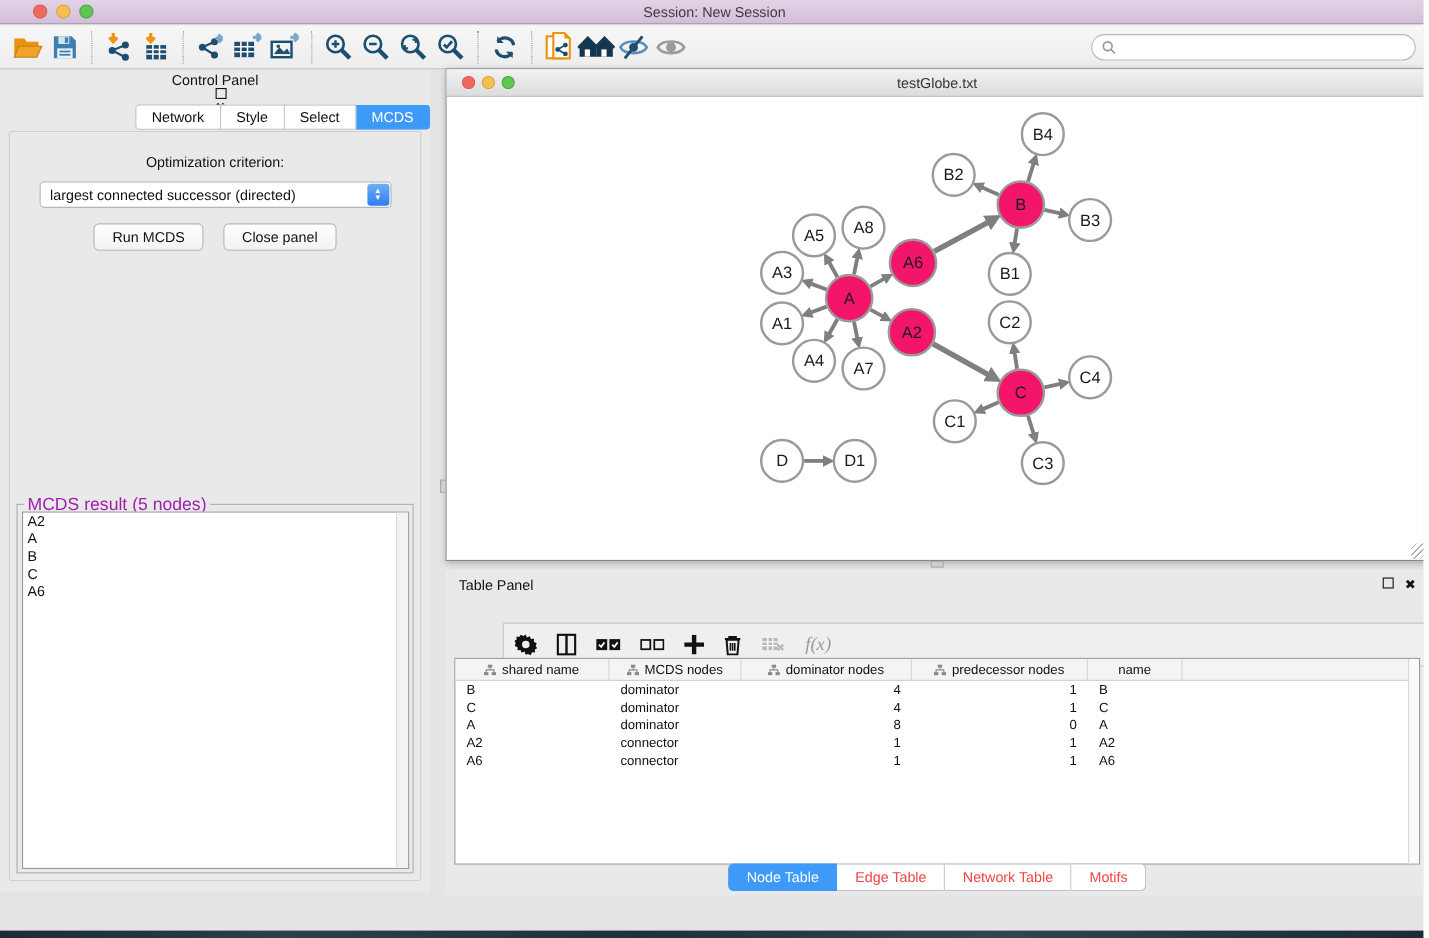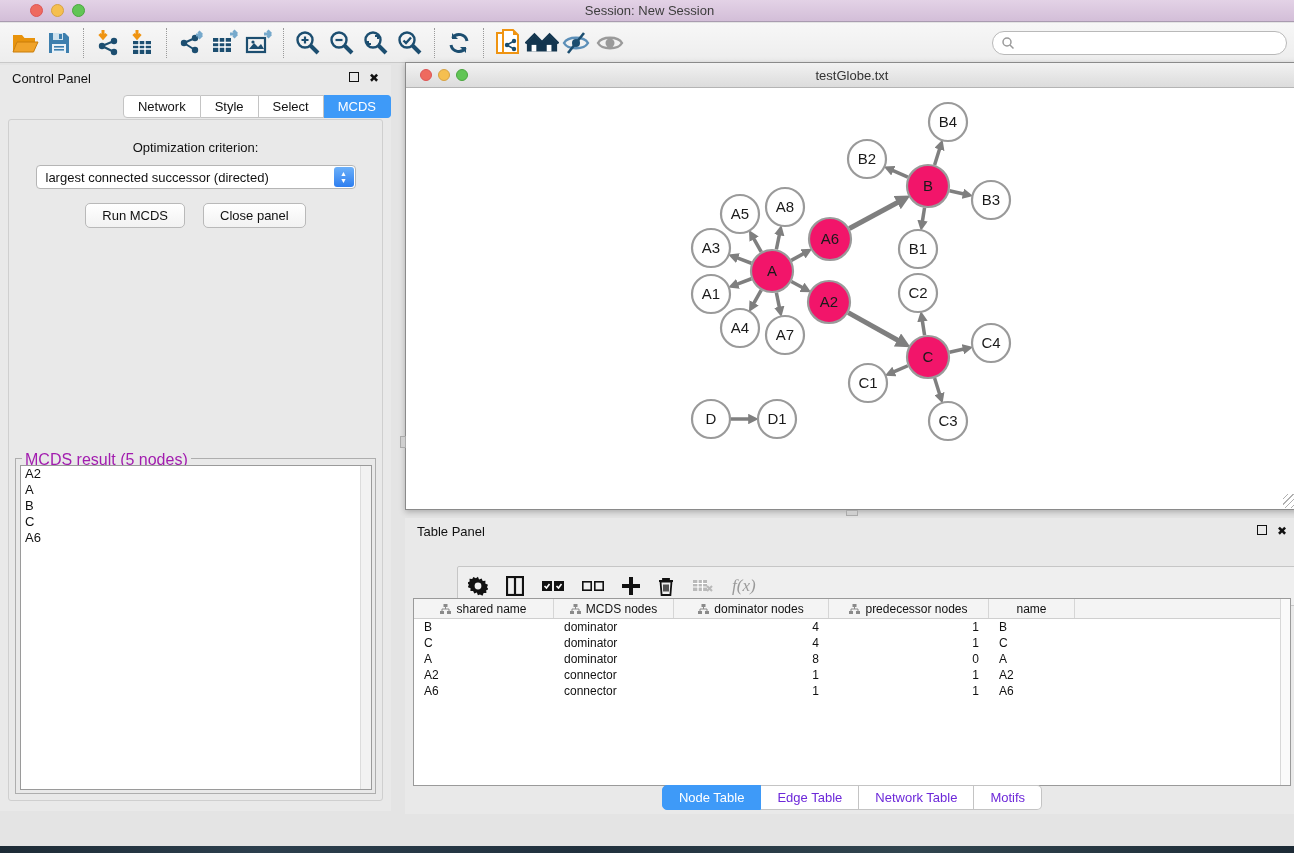--- a/index.html
+++ b/index.html
@@ -24,21 +24,21 @@
   .tbtn { width:34px; height:32px; display:flex; align-items:center; justify-content:center; }
   .tsep { width:1px; height:30px; border-left:1px dotted #9a9a9a; margin:0 7px; }
   .searchbox { position:absolute; right:12px; top:8px; width:295px; height:24px;
     background:#fff; border:1px solid #b9b9b9; border-radius:12px;
     display:flex; align-items:center; padding-left:8px; }
   .searchbox input { border:none; outline:none; flex:1; font-size:12px; height:18px;
     background:transparent; font-family:"Liberation Sans",sans-serif; }
 
   
   .control-panel { position:absolute; left:0; top:65px; width:391px; height:746px; background:#e9e9e9; }
-  .panel-head { height:26px; display:flex; align-items:center; padding:0 12px; }
+  .panel-head { height:26px; display:flex; align-items:center; padding:0 12px;flex-direction:column; }
   .panel-head .ptitle { font-size:13px; color:#111; flex:1; }
   .winbtn { font-size:12px; color:#111; margin-left:10px; line-height:12px; }
   .sqbtn { width:10px; height:10px; border:1.5px solid #111; display:inline-block; }
   .cp-tabs { display:flex; justify-content:flex-end; margin-top:4px; }
   .cp-tab { font-size:13px; padding:3px 14px; background:#fff; border:1px solid #c4c4c4;
     border-left:none; color:#111; }
   .cp-tab:first-child { border-left:1px solid #c4c4c4; border-radius:4px 0 0 4px; }
   .cp-tab:last-child { border-radius:0 4px 4px 0; }
   .cp-tab.active { background:#3e9af8; border-color:#3e9af8; color:#fff; }
   .cp-body { position:absolute; left:8px; top:54px; width:375px; height:682px;
@@ -93,21 +93,21 @@
   .th { display:flex; align-items:center; justify-content:center; gap:5px; font-size:12px;
     color:#111; border-right:1px solid #d6d6d6; }
   .trow { display:flex; height:16px; align-items:center; }
   .td { font-size:12px; color:#111; padding:0 10px; white-space:nowrap; overflow:hidden; }
   .c0 { width:140px; } .c1 { width:120px; } .c2 { width:155px; } .c3 { width:160px; } .c4 { width:86px; }
   .num { text-align:right; }
   .tbl-scroll { position:absolute; right:0; top:0; width:10px; height:100%;
     background:#fafafa; border-left:1px solid #d8d8d8; }
   .tp-tabs { position:absolute; left:0; right:0; bottom:4px; display:flex; justify-content:center; }
   .tp-tab { font-size:13px; padding:4px 16px; background:#fff; border:1px solid #c4c4c4;
-    border-left:none; color:#6d28d9; }
+    border-left:none; color:#ef4444; }
   .tp-tab:first-child { border-left:1px solid #c4c4c4; border-radius:5px 0 0 5px; }
   .tp-tab:last-child { border-radius:0 5px 5px 0; }
   .tp-tab.active { background:#3e9af8; border-color:#3e9af8; color:#fff; }
 
   
   .statusbar { position:absolute; left:0; top:818px; width:1299px; height:28px;
     background:linear-gradient(#f2f2f2,#e8e8e8); border-top:1px solid #c2c2c2; }
   .list-btn { position:absolute; left:10px; top:3px; width:27px; height:22px;
     background:#fdfdfd; border:1px solid #b5b5b5; display:flex; align-items:center; justify-content:center; }
   .mem-btn { position:absolute; right:8px; top:3px; height:22px; background:#fdfdfd;

